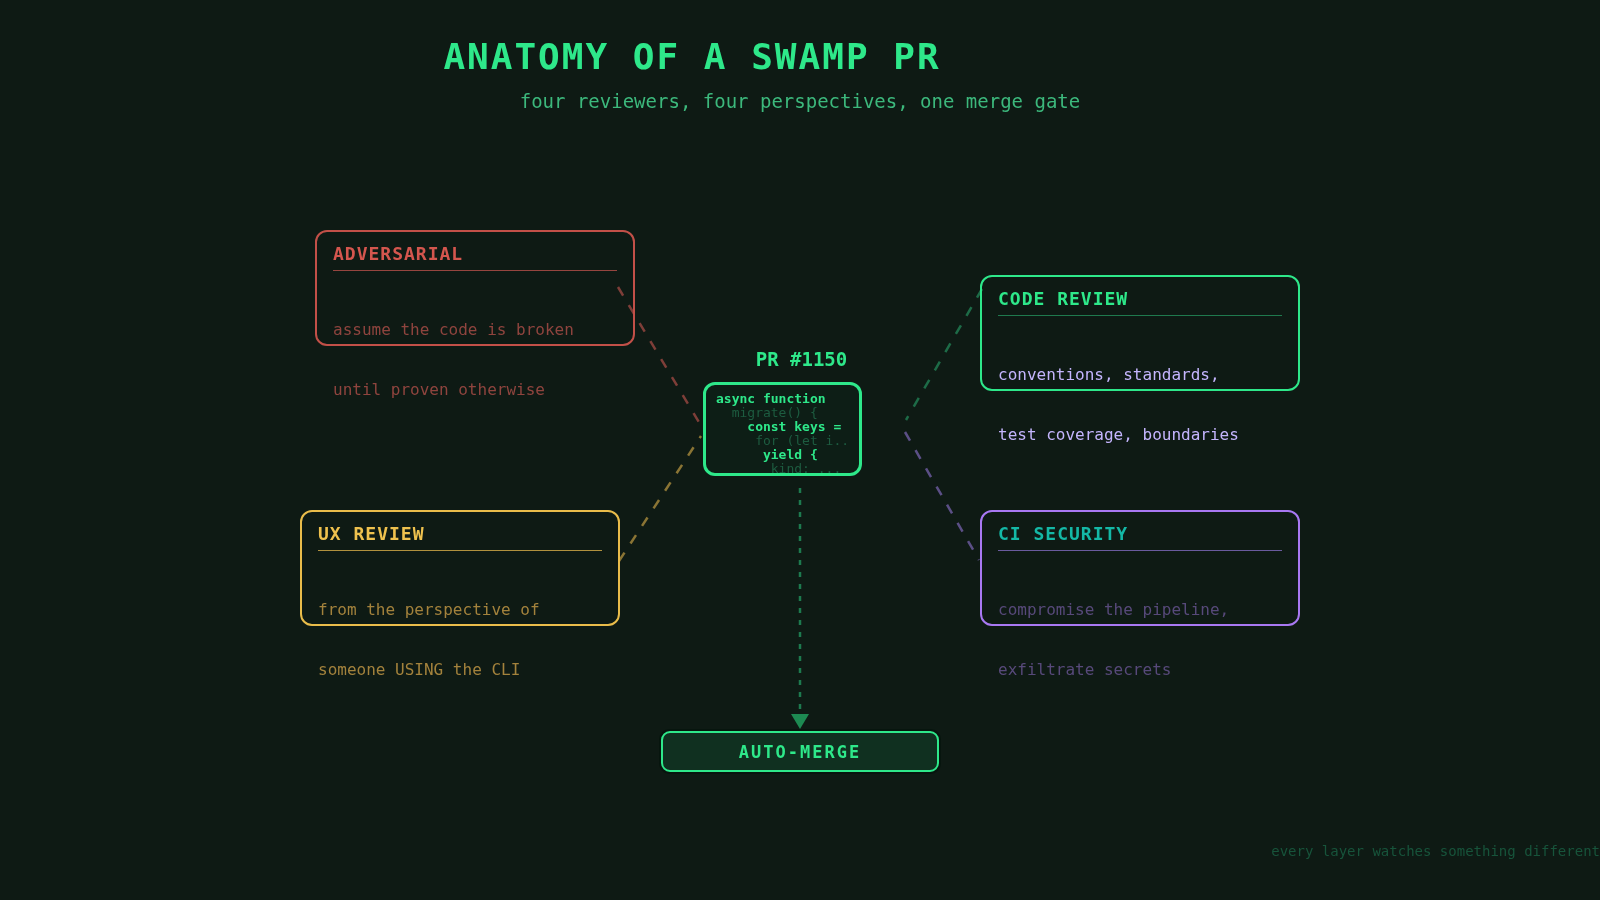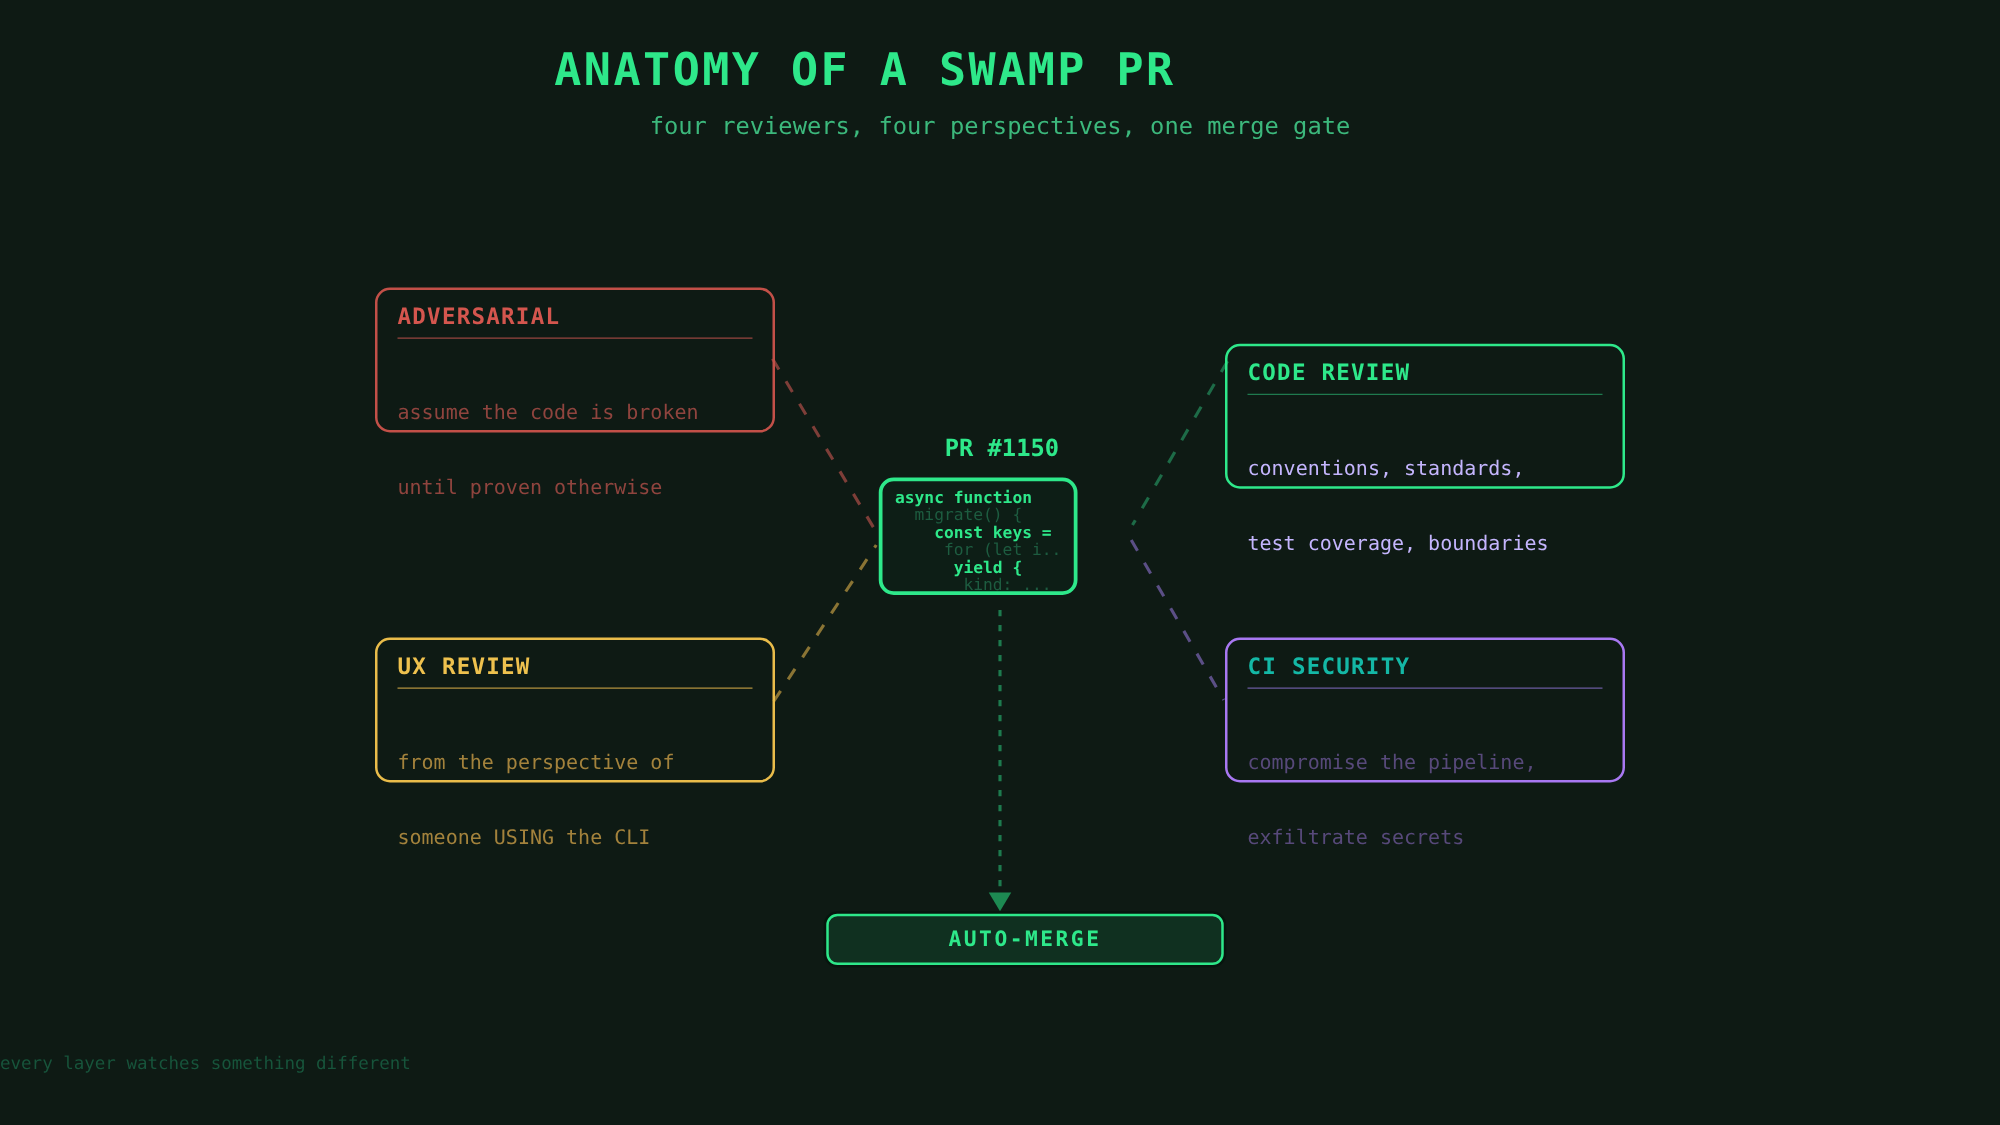--- a/index.html
+++ b/index.html
@@ -28,21 +28,21 @@
   
   .rbox {
     position: absolute; width: 320px; height: 116px;
     border: 2px solid; border-radius: 12px;
     padding: 11px 16px 0 16px; background: transparent;
   }
   .rtitle { font-size: 18px; font-weight: bold; letter-spacing: 1px; }
   .rule { margin-top: 6px; border-bottom: 1px solid; }
   .rbody { margin-top: 9px; font-size: 16px; line-height: 20px; white-space: pre; }
 
-  .rbox.adversarial { left: 300px; top: 230px; border-color: #c25048; }
+  .rbox.adversarial { left: 315px; top: 230px; border-color: #c25048; }
   .rbox.adversarial .rtitle { color: #d4564e; }
   .rbox.adversarial .rule  { border-color: #96453f; }
   .rbox.adversarial .rbody { color: #8f443e; }
 
   .rbox.code-review { left: 980px; top: 230px; border-color: #2ee88a; margin-top: 45px; }
   .rbox.code-review .rtitle { color: #2ee88a; }
   .rbox.code-review .rule  { border-color: #1f7a4e; }
   .rbox.code-review .rbody { color: #c4b5fd; }
 
   .rbox.ux-review { left: 300px; top: 510px; border-color: #e9bc4a; }
@@ -64,30 +64,30 @@
     position: absolute; left: 703px; top: 382px; width: 159px; height: 94px;
     border: 3px solid #2ee88a; border-radius: 12px; background: #0d1e16;
     padding: 7px 0 0 10px;
   }
   .code-line { font-size: 13px; line-height: 14px; white-space: pre; }
   .code-line.bright { color: #2ee88a; font-weight: bold; }
   .code-line.dim { color: #1d5c40; }
 
   
   .merge-gate {
-    position: absolute; left: 661px; top: 731px; width: 318px; height: 41px;
+    position: absolute; left: 661px; top: 731px; width: 278px; height: 41px;
     border: 2px solid #2ee88a; border-radius: 9px; background: #103020;
     display: flex; align-items: center; justify-content: center;
     color: #2ee88a; font-size: 17px; font-weight: bold; letter-spacing: 2px;
     box-shadow: 0 0 0 2px #07150e;
   }
 
   .footer-note {
     position: absolute; top: 843px; left: 0; width: 1600px;
-    text-align: left; color: #17543b; font-size: 14px;
+    text-align: right; color: #17543b; font-size: 14px;
   }
 </style>
 </head>
 <body>
 
 <div class="stage">
 
   <div class="title">ANATOMY OF A SWAMP PR</div>
   <div class="subtitle">four reviewers, four perspectives, one merge gate</div>
 

